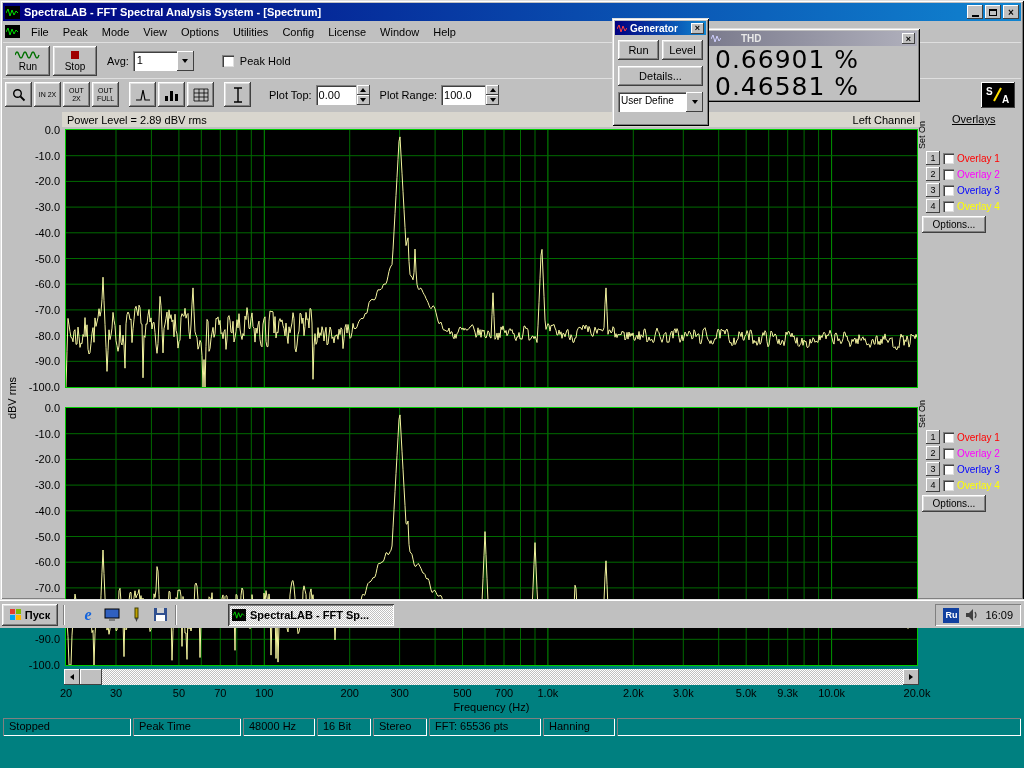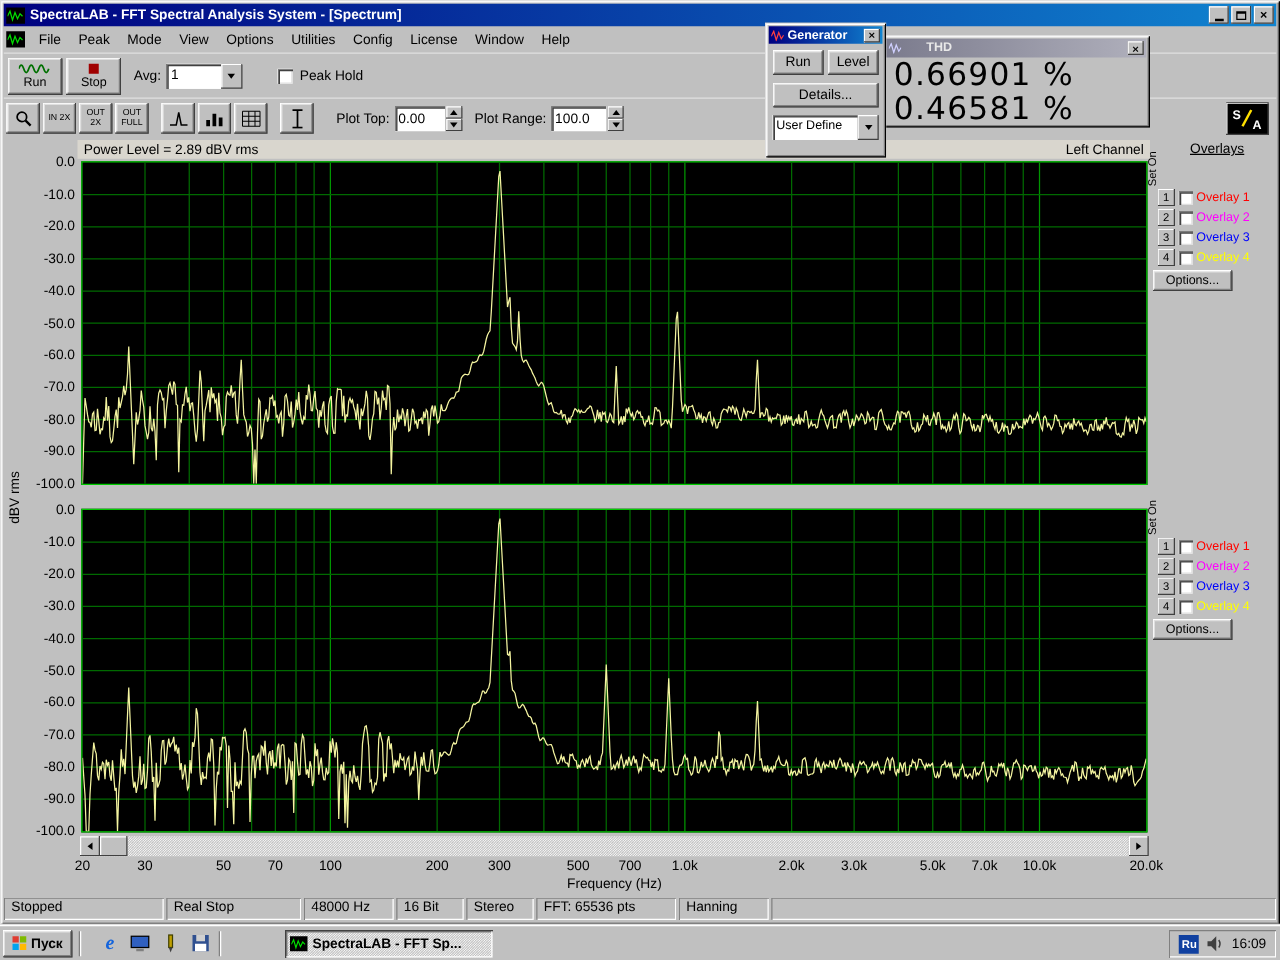--- a/index.html
+++ b/index.html
@@ -1,18 +1,18 @@
 <!DOCTYPE html>
 <html><head>
 <meta charset="utf-8">
 <style>
   * { margin:0; padding:0; box-sizing:border-box; }
   html,body { width:1024px; height:768px; overflow:hidden; }
   body { font-family:"Liberation Sans", sans-serif; font-size:11px; background:#008080; color:#000; }
-  .screen { position:relative; width:1024px; height:768px; background:#8b5cf6; }
+  .screen { position:relative; width:1024px; height:628px; background:#8b5cf6; }
 
   
   .raised { background:#c0c0c0;
     box-shadow: inset -1px -1px 0 #404040, inset 1px 1px 0 #ffffff, inset -2px -2px 0 #808080, inset 2px 2px 0 #dfdfdf; }
   .raised-thin { background:#c0c0c0;
     box-shadow: inset -1px -1px 0 #404040, inset 1px 1px 0 #ffffff; }
   .sunken { box-shadow: inset 1px 1px 0 #808080, inset -1px -1px 0 #ffffff; }
   .winborder { background:#c0c0c0;
     box-shadow: inset 1px 1px 0 #dfdfdf, inset -1px -1px 0 #000000, inset 2px 2px 0 #ffffff, inset -2px -2px 0 #808080; }
   .dither { background-color:#c0c0c0;
@@ -399,21 +399,21 @@
         <div class="xtick" style="left: 154.3px;">70</div>
         <div class="xtick" style="left: 198.3px;">100</div>
         <div class="xtick" style="left: 283.7px;">200</div>
         <div class="xtick" style="left: 333.6px;">300</div>
         <div class="xtick" style="left: 396.5px;">500</div>
         <div class="xtick" style="left: 438px;">700</div>
         <div class="xtick" style="left: 481.9px;">1.0k</div>
         <div class="xtick" style="left: 567.3px;">2.0k</div>
         <div class="xtick" style="left: 617.3px;">3.0k</div>
         <div class="xtick" style="left: 680.2px;">5.0k</div>
-        <div class="xtick" style="left: 721.7px;">7.0k</div>
+        <div class="xtick" style="left: 721.7px;">9.3k</div>
         <div class="xtick" style="left: 765.6px;">10.0k</div>
         <div class="xtick" style="left: 851px;">20.0k</div>
       </div>
     <div class="xaxis-label">Frequency (Hz)</div>
 
     <div class="overlays-heading">Overlays</div>
 
     <div>
       <div class="vtext" style="left:902px;top:130px">Set On</div>
       <div class="ovl-row" style="left:926px;top:151px">
@@ -459,21 +459,21 @@
       <div class="ovl-row" style="left:926px;top:478px">
         <span class="numchip raised-thin">4</span>
         <span class="cb-sm"></span>
         <span class="ovl-label" style="color: rgb(255, 255, 0);">Overlay 4</span>
       </div>
       <div class="options-btn raised" style="top:495px">Options...</div>
     </div>
 
     <div class="statusbar">
       <span class="sp sunken" style="width:128px">Stopped</span>
-      <span class="sp sunken" style="width:108px">Real Stop</span>
+      <span class="sp sunken" style="width:108px">Peak Time</span>
       <span class="sp sunken" style="width:72px">48000 Hz</span>
       <span class="sp sunken" style="width:54px">16 Bit</span>
       <span class="sp sunken" style="width:54px">Stereo</span>
       <span class="sp sunken" style="width:112px">FFT: 65536 pts</span>
       <span class="sp sunken" style="width:72px">Hanning</span>
       <span class="sp sunken" style="flex:1"></span>
     </div>
   </div>
 
   <div class="gen winborder">

